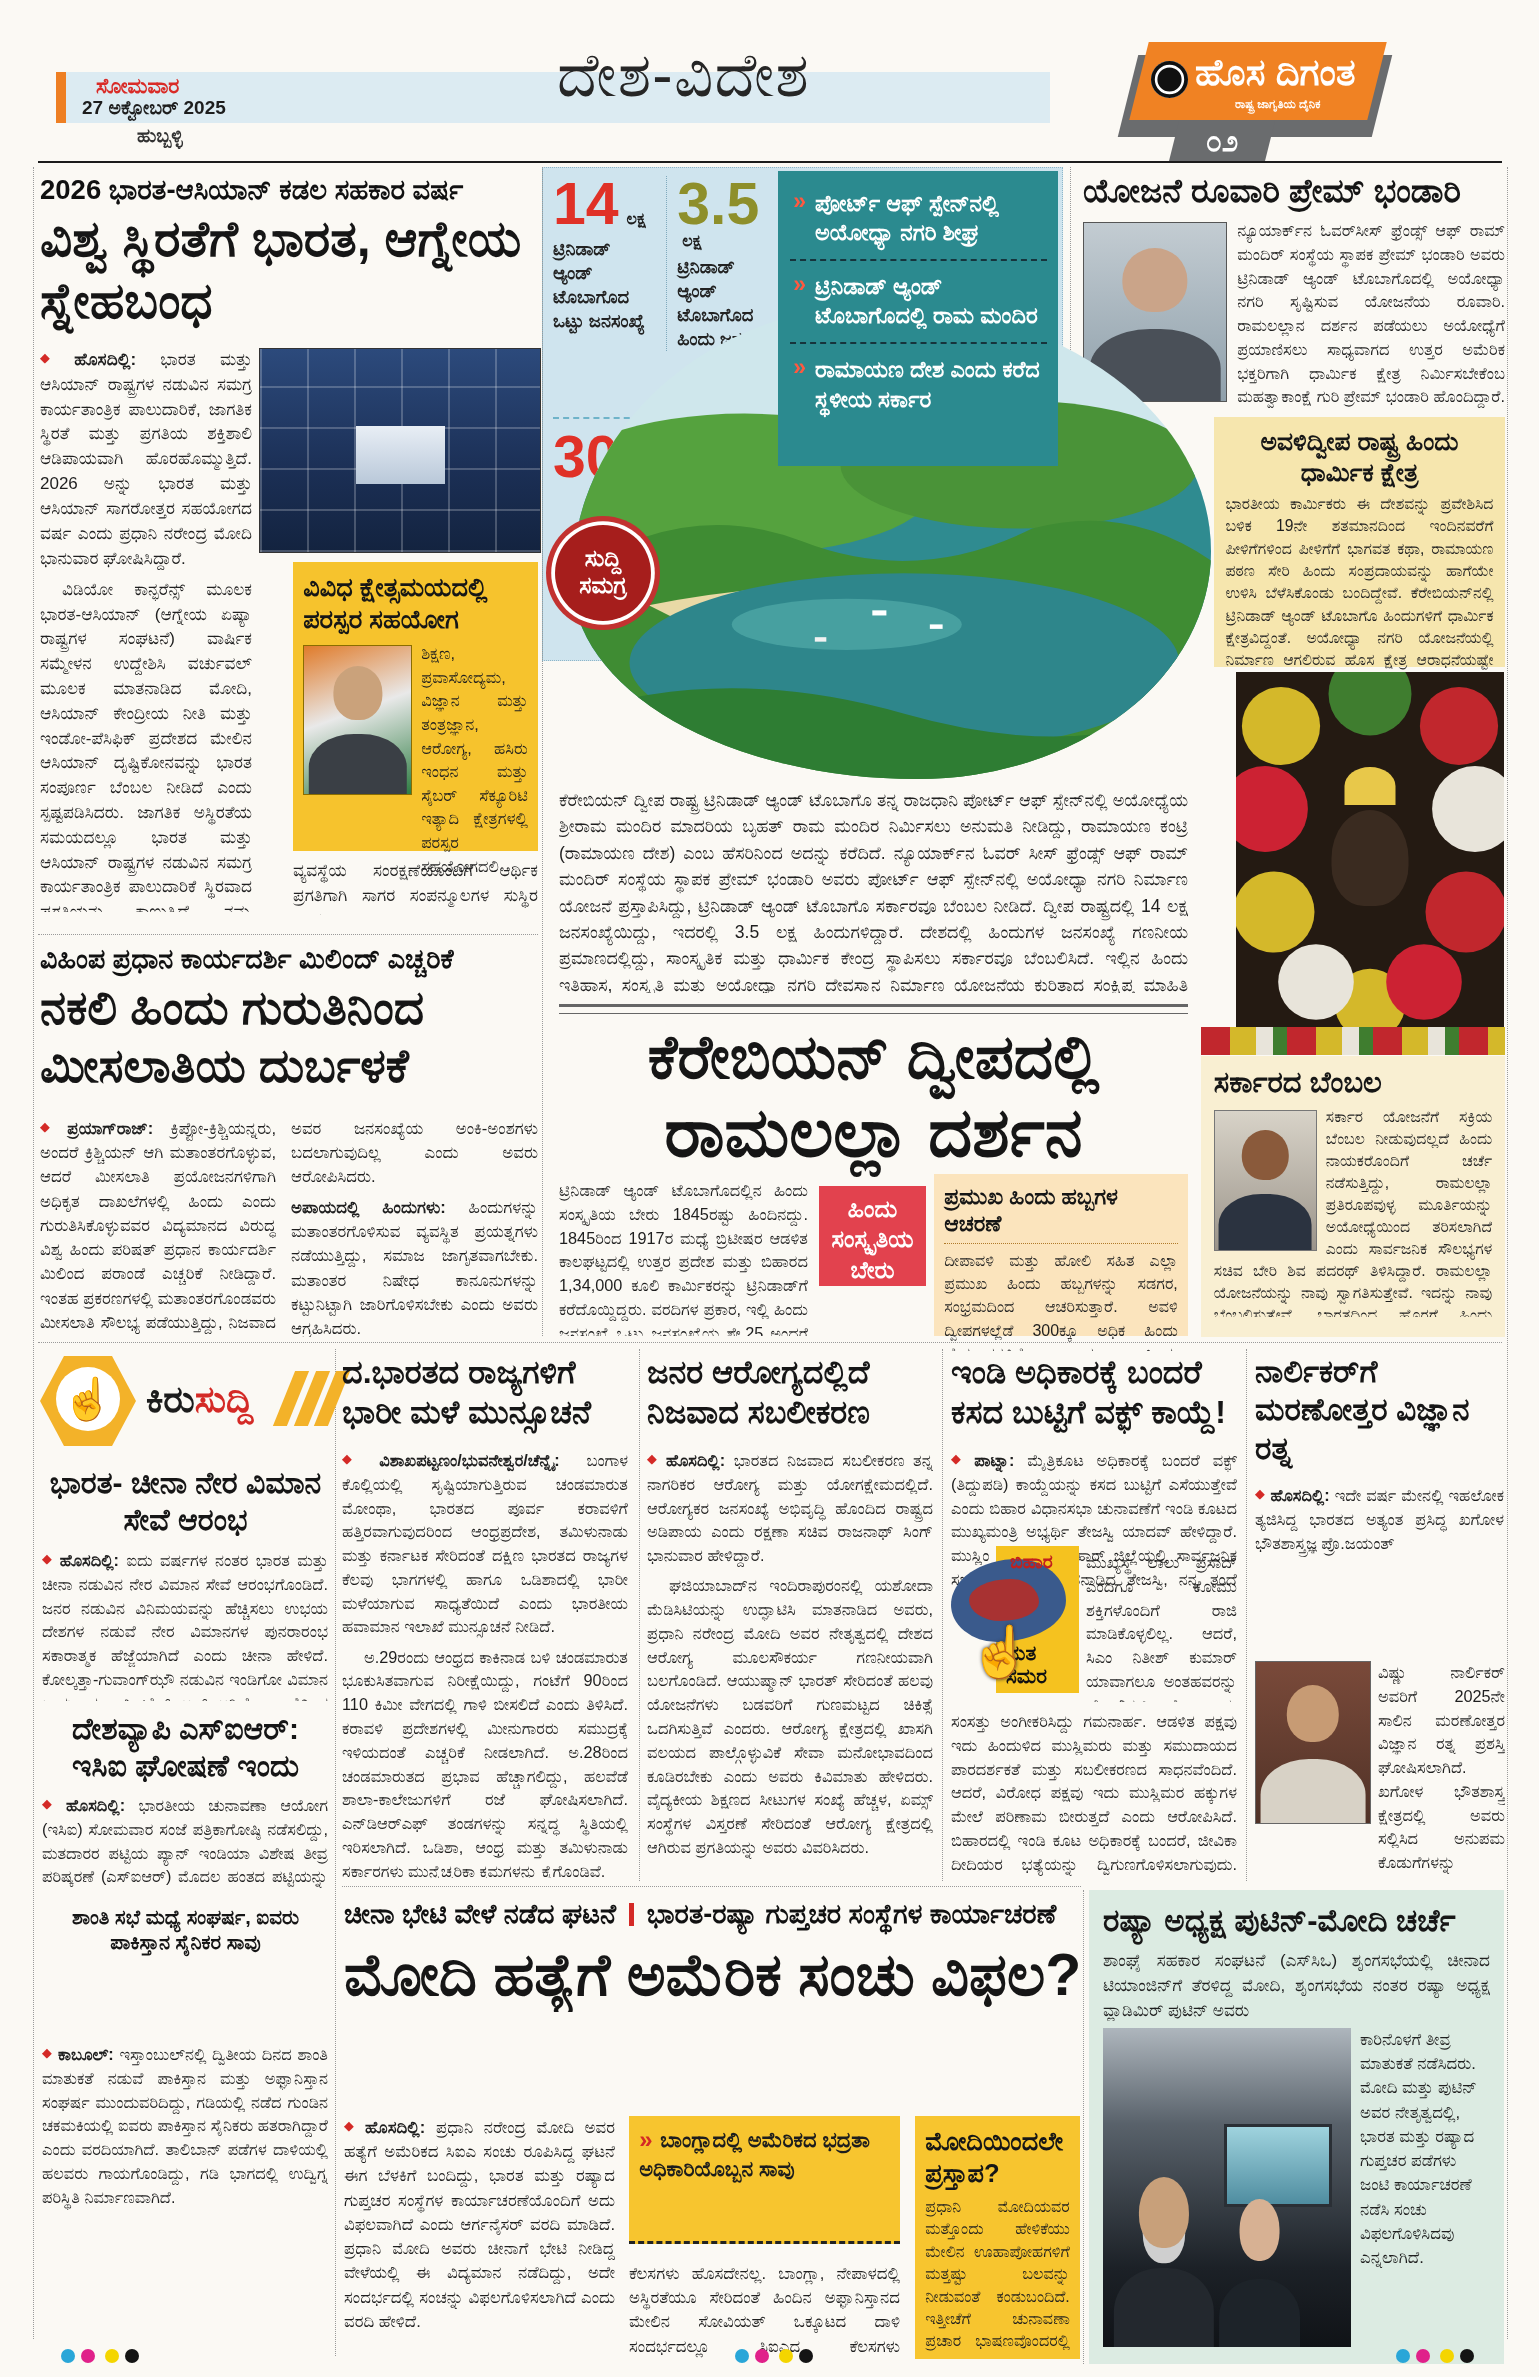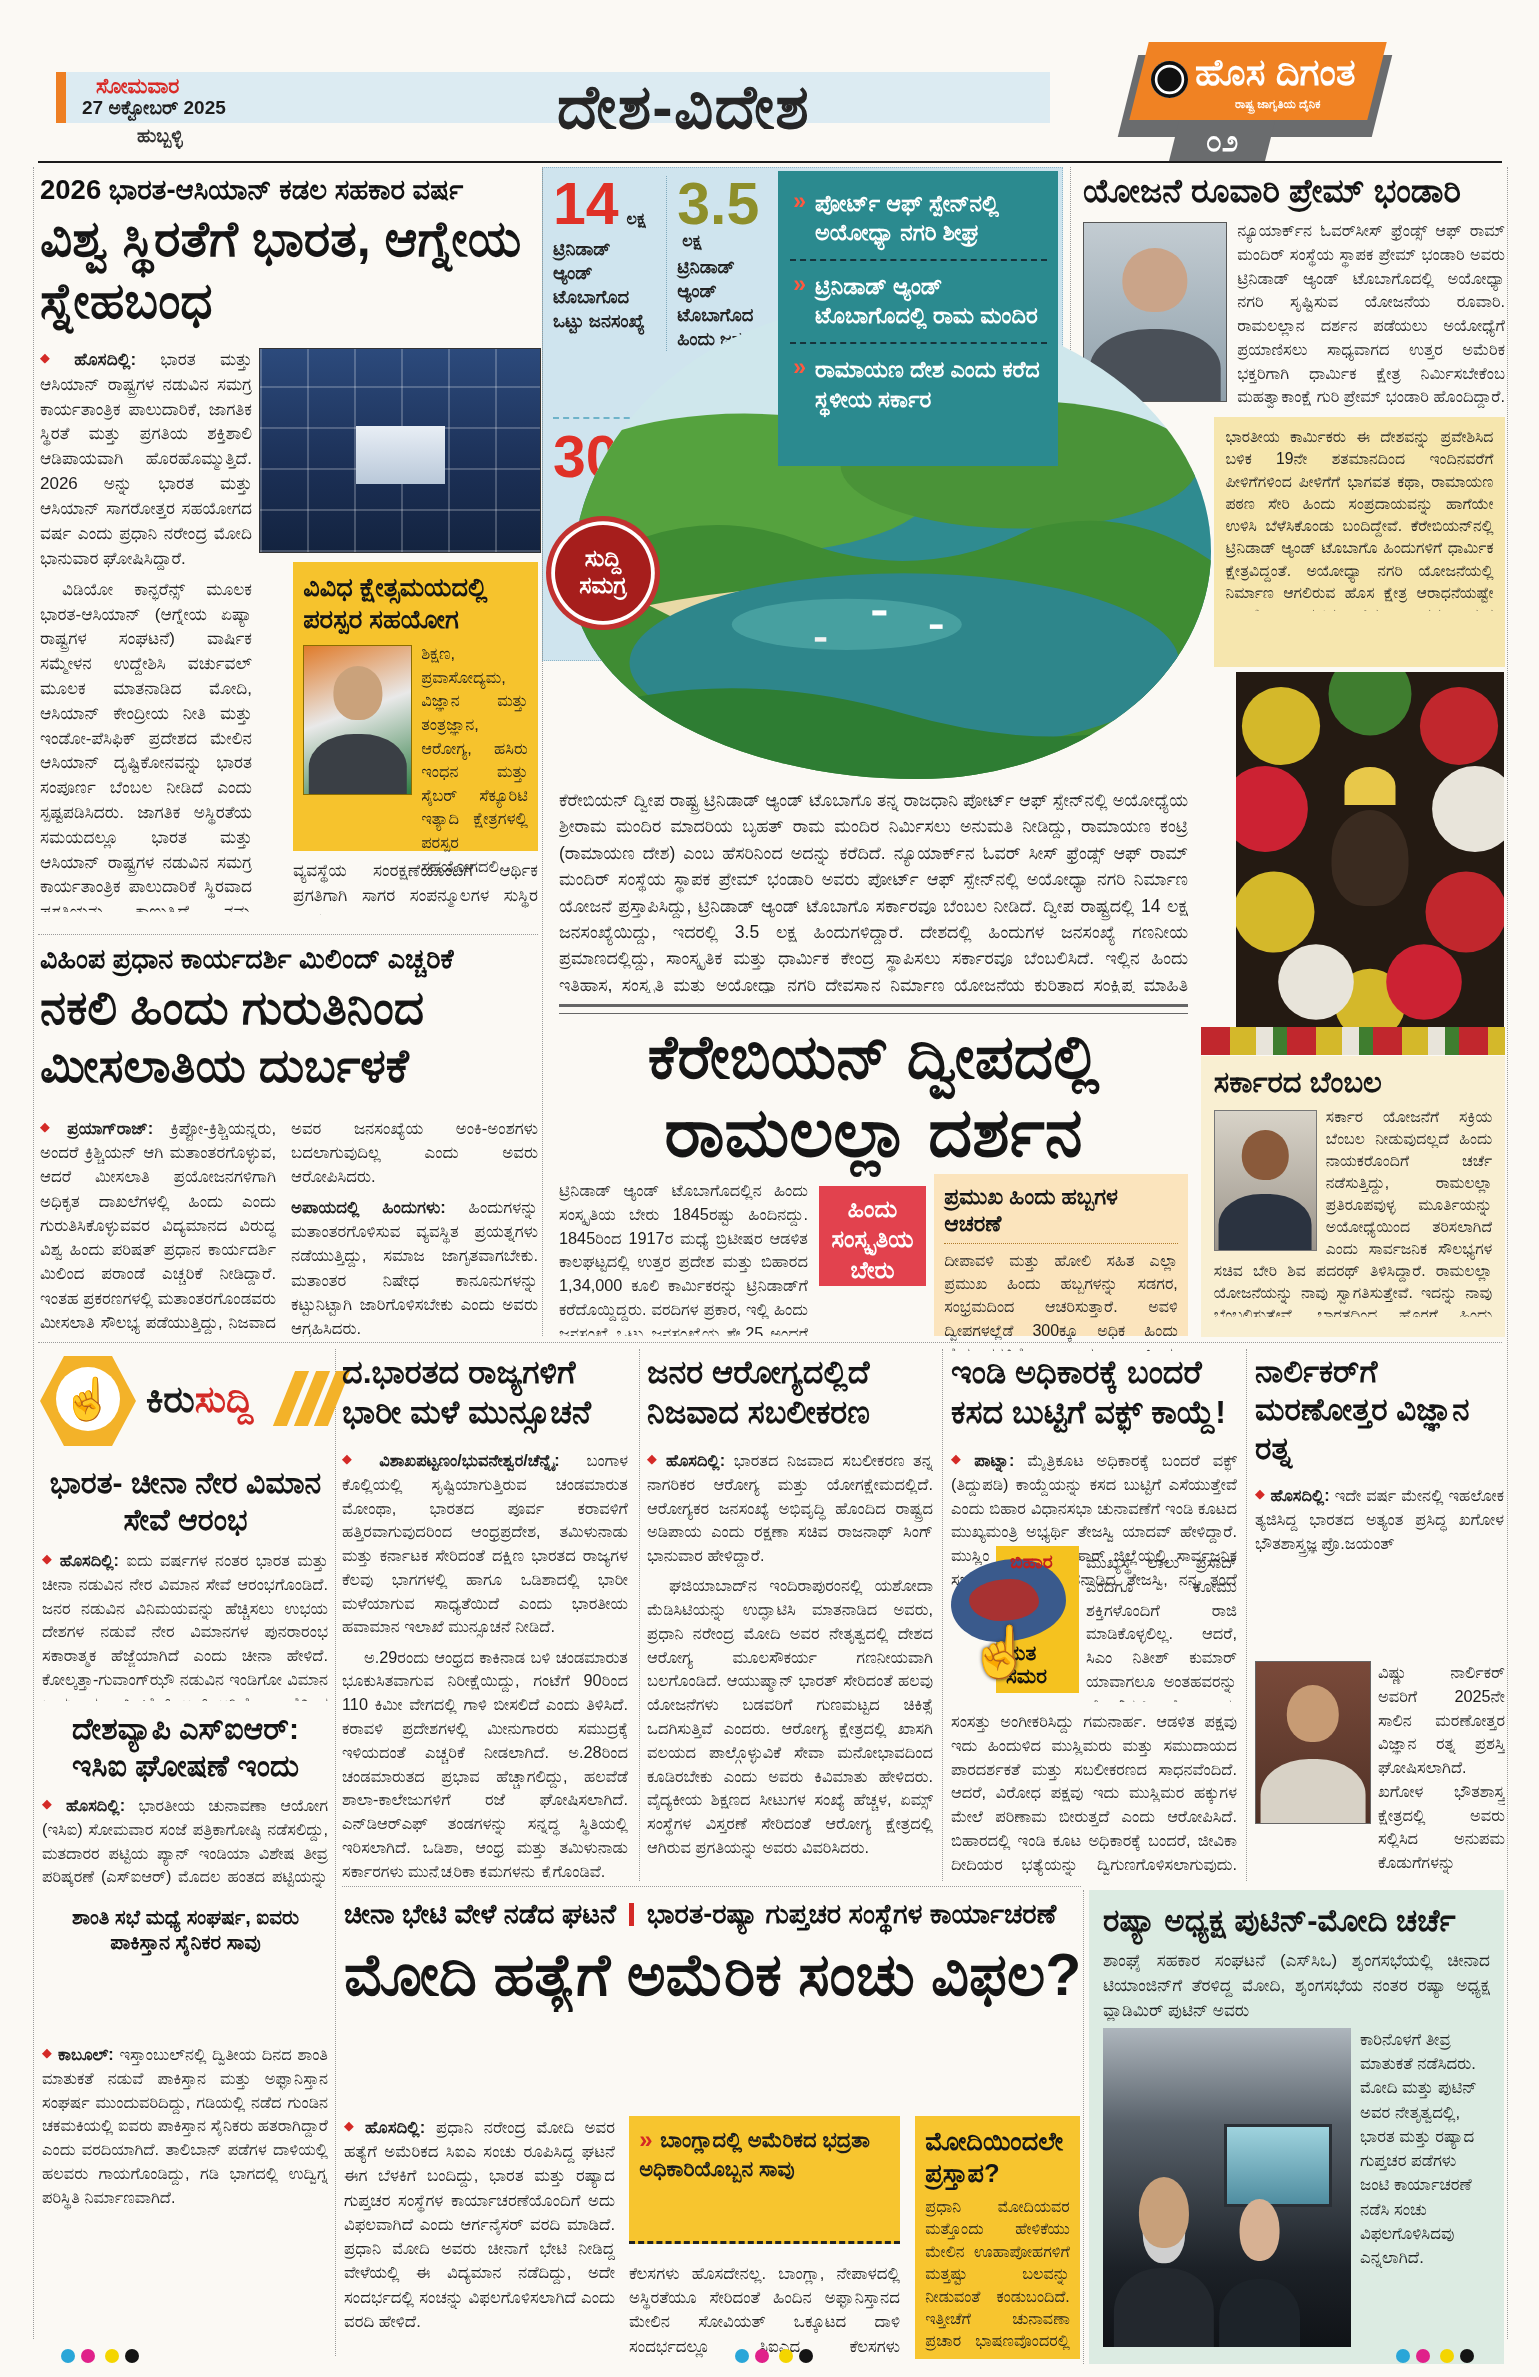--- a/index.html
+++ b/index.html
@@ -38,21 +38,21 @@
 </head>
 <body>
 
 <div class="page">
 
   <div class="abs" style="left:66px;top:72px;width:984px;height:51px;background:#dcebf2;"></div>
   <div class="abs" style="left:56px;top:72px;width:10.2px;height:51px;background:#ee7f23;"></div>
   <div class="abs" style="left:96px;top:74px;font-size:21px;font-weight:bold;color:#d92b27;">ಸೋಮವಾರ</div>
   <div class="abs" style="left:82px;top:97px;font-size:19px;font-weight:bold;color:#1d1d1d;">27 ಅಕ್ಟೋಬರ್ 2025</div>
   <div class="abs" style="left:137px;top:125px;font-size:19px;font-weight:bold;color:#333;">ಹುಬ್ಬಳ್ಳಿ</div>
-  <div class="abs ctr" style="left:409px;top:40px;width:549px;font-size:61px;font-weight:700;color:#262626;letter-spacing:1.3px;margin-top:32px;">ದೇಶ-ವಿದೇಶ</div>
+  <div class="abs ctr" style="left:409px;top:40px;width:549px;font-size:61px;font-weight:400;color:#262626;letter-spacing:1.3px;">ದೇಶ-ವಿದೇಶ</div>
 
   <div class="abs skew" style="left:1128px;top:55px;width:254px;height:82px;background:#6a6c6e;"></div>
   <div class="abs skew" style="left:1139px;top:42px;width:238px;height:78px;background:#f08223;">
     <div class="unskew" style="position:absolute;left:0;top:0;width:100%;height:100%;">
       <span class="abs" style="left:11.5px;top:19px;width:37px;height:37px;border-radius:50%;background:#111;
                    box-shadow:inset 0 0 0 3.8px #111, inset 0 0 0 6.4px #fff;"></span>
       <span class="abs" style="left:56px;top:10.2px;font-size:37px;font-weight:900;color:#fff;white-space:nowrap;">ಹೊಸ ದಿಗಂತ</span>
       <span class="abs" style="left:96px;top:56px;font-size:11.5px;font-weight:bold;color:#fff;">ರಾಷ್ಟ್ರ ಜಾಗೃತಿಯ ದೈನಿಕ</span>
     </div>
   </div>
@@ -165,20 +165,21 @@
   <div class="abs body" style="left:1083px;top:219px;width:422px;height:189px;font-size:16.3px;">
     <div class="person" style="float:left;width:142px;height:178px;margin:2.6px 10.2px 2.6px 0;border:0.6px solid #555;
                 background:linear-gradient(180deg,#c3ccd2,#8fa0ab);">
       <div class="head" style="background:#caa489;"></div>
       <div class="torso" style="background:#4a5058;"></div>
     </div>
     <span>ನ್ಯೂಯಾರ್ಕ್‌ನ ಓವರ್‌ಸೀಸ್ ಫ್ರೆಂಡ್ಸ್ ಆಫ್ ರಾಮ್ ಮಂದಿರ್ ಸಂಸ್ಥೆಯ ಸ್ಥಾಪಕ ಪ್ರೇಮ್ ಭಂಡಾರಿ ಅವರು ಟ್ರಿನಿಡಾಡ್ ಆ್ಯಂಡ್ ಟೊಬಾಗೊದಲ್ಲಿ ಅಯೋಧ್ಯಾ ನಗರಿ ಸೃಷ್ಟಿಸುವ ಯೋಜನೆಯ ರೂವಾರಿ. ರಾಮಲಲ್ಲಾನ ದರ್ಶನ ಪಡೆಯಲು ಅಯೋಧ್ಯೆಗೆ ಪ್ರಯಾಣಿಸಲು ಸಾಧ್ಯವಾಗದ ಉತ್ತರ ಅಮೆರಿಕ ಭಕ್ತರಿಗಾಗಿ ಧಾರ್ಮಿಕ ಕ್ಷೇತ್ರ ನಿರ್ಮಿಸಬೇಕೆಂಬ ಮಹತ್ವಾಕಾಂಕ್ಷೆ ಗುರಿ ಪ್ರೇಮ್ ಭಂಡಾರಿ ಹೊಂದಿದ್ದಾರೆ. ಯೋಜನೆಯನ್ನು ಟ್ರಿನಿಡಾಡ್ ಆ್ಯಂಡ್ ಟೊಬಾಗೊ ಪ್ರಧಾನಿ ಕಮ್ಲಾ ಪರ್ಸಾದ್ ಬಿಸ್ಸೆಸರ್ ಅವರೊಂದಿಗೆ ಭಂಡಾರಿ ಪ್ರಸ್ತಾಪಿಸಿದ್ದಾರೆ. ಇದೇ ವರ್ಷ ಮೇ ತಿಂಗಳಲ್ಲಿ ಪೋರ್ಟ್ ಆಫ್ ಸ್ಪೇನ್‌ನಲ್ಲಿ ಅಯೋಧ್ಯೆ ರಾಮ ಲಲ್ಲಾ ಮೂರ್ತಿ ಪ್ರತಿರೂಪದ ಅನಾವರಣ ಮಾಡಿದ್ದರು. ಭಂಡಾರಿ ನೇತೃತ್ವದಲ್ಲಿ ಆಯೋಜಿಸಲಾಗಿದ್ದ ಕಾರ್ಯಕ್ರಮದಲ್ಲಿ ಟ್ರಿನಿಡಾಡ್ ಆ್ಯಂಡ್ ಟೊಬಾಗೊದ ಅಯೋಧ್ಯೆ ಶ್ರೀರಾಮಸಂಸ್ಥೆಯ ಅಧ್ಯಕ್ಷ ಅಮಿತ್ ಅಲಫ್ ಭಾಗವಹಿಸಿದ್ದರು. ಈ ಕಾರ್ಯಕ್ರಮದಲ್ಲಿ 10,000ಕ್ಕೂ ಹೆಚ್ಚು ಭಕ್ತರು ಪಾಲ್ಗೊಂಡಿದ್ದು, ದೇಶದ ಹಿಂದು ಇತಿಹಾಸದಲ್ಲೊಂದು ಮೈಲಿಗಲ್ಲು.</span>
   </div>
 
   <div class="abs" style="left:1214px;top:417px;width:291px;height:250px;background:#f6e6ae;padding:9px 11.5px;box-sizing:border-box;z-index:3;">
+    <div class="hl ctr" style="font-size:25px;margin-bottom:5.1px;">ಅವಳಿದ್ವೀಪ ರಾಷ್ಟ್ರ ಹಿಂದು ಧಾರ್ಮಿಕ ಕ್ಷೇತ್ರ</div>
     <div class="body" style="font-size:15.7px;height:185px;line-height:1.42;">ಭಾರತೀಯ ಕಾರ್ಮಿಕರು ಈ ದೇಶವನ್ನು ಪ್ರವೇಶಿಸಿದ ಬಳಿಕ 19ನೇ ಶತಮಾನದಿಂದ ಇಂದಿನವರೆಗೆ ಪೀಳಿಗೆಗಳಿಂದ ಪೀಳಿಗೆಗೆ ಭಾಗವತ ಕಥಾ, ರಾಮಾಯಣ ಪಠಣ ಸೇರಿ ಹಿಂದು ಸಂಪ್ರದಾಯವನ್ನು ಹಾಗೆಯೇ ಉಳಿಸಿ ಬೆಳೆಸಿಕೊಂಡು ಬಂದಿದ್ದೇವೆ. ಕೆರೇಬಿಯನ್‌ನಲ್ಲಿ ಟ್ರಿನಿಡಾಡ್ ಆ್ಯಂಡ್ ಟೊಬಾಗೊ ಹಿಂದುಗಳಿಗೆ ಧಾರ್ಮಿಕ ಕ್ಷೇತ್ರವಿದ್ದಂತೆ. ಅಯೋಧ್ಯಾ ನಗರಿ ಯೋಜನೆಯಲ್ಲಿ ನಿರ್ಮಾಣ ಆಗಲಿರುವ ಹೊಸ ಕ್ಷೇತ್ರ ಆರಾಧನೆಯಷ್ಟೇ ಅಲ್ಲದೆ ಸಾಂಸ್ಕೃತಿಕ ಶಿಕ್ಷಣ, ಸಮುದಾಯದ ಒಗ್ಗೂಡುವಿಕೆ, ಆಧ್ಯಾತ್ಮಿಕ ಚಟುವಟಿಕೆ, ಪ್ರವಾಸೋದ್ಯಮ ಸೇರಿ ಹಲವು ಉದ್ದೇಶಗಳಿಂದ ಕಾರ್ಯ ನಿರ್ವಹಿಸಲಿದೆ ಎಂದು ಸಚಿವ ಪದರಥ್ ವಿವರಿಸಿದ್ದಾರೆ.</div>
   </div>
 
   <div class="abs photo" style="left:1236px;top:672px;width:268px;height:364px;background:#241a12;z-index:3;">
     <div style="position:absolute;left:50%;top:50%;width:45px;height:45px;border-radius:50%;background:#c1272d;transform:translate(-50%,-50%);
          box-shadow:-89px -128px 0 16.6px #d4b82a,89px -128px 0 16.6px #c1272d,-105px -45px 0 20.4px #cc2233,
                     105px -45px 0 20.4px #e8e4da,-96px 58px 0 18px #d4b82a,96px 58px 0 18px #c1272d,
                     -54px 128px 0 15.3px #e8e4da,54px 128px 0 15.3px #cc2233,0 -160px 0 19px #3f7d2f,0 150px 0 12.8px #d4b82a;"></div>
     <div style="position:absolute;left:50%;top:38%;width:77px;height:96px;border-radius:50% 50% 42% 42%;
                 background:#3a2b20;transform:translateX(-50%);"></div>

